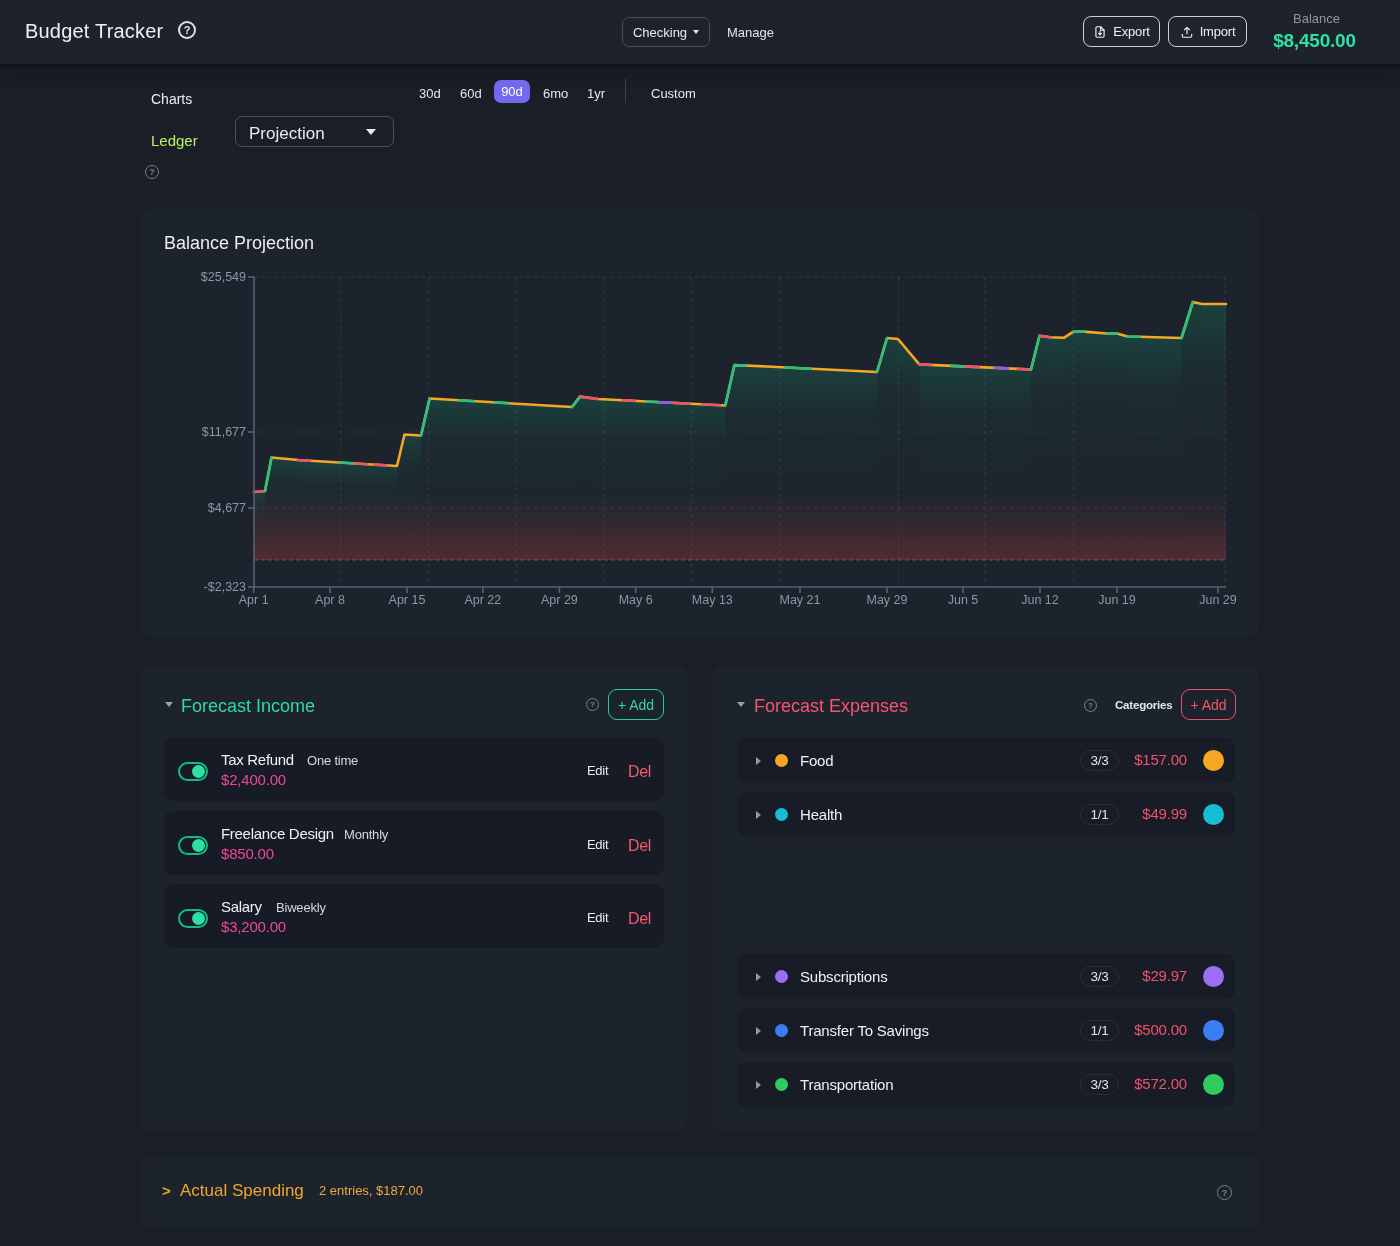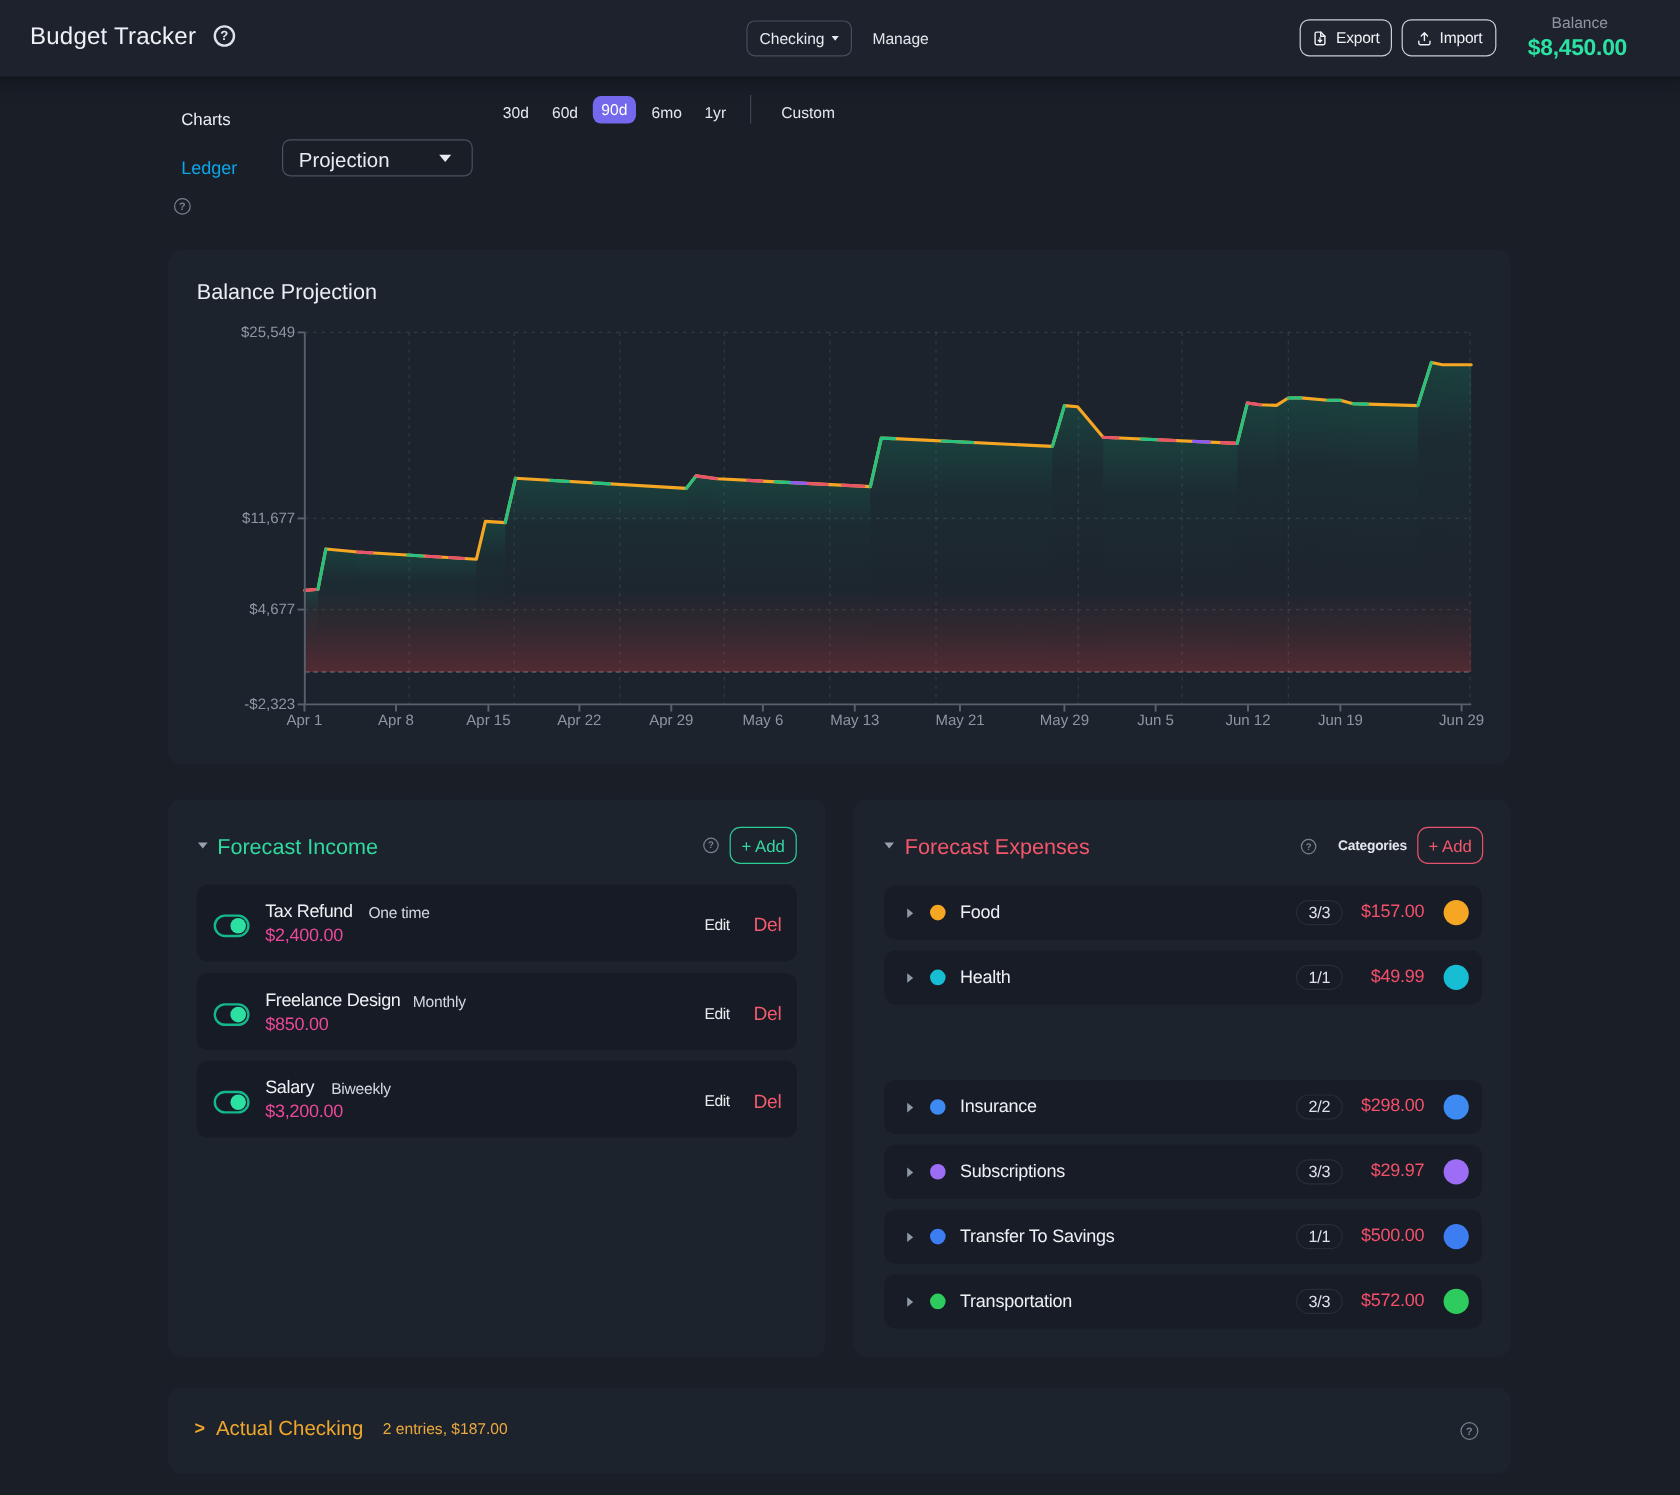--- a/index.html
+++ b/index.html
@@ -14,21 +14,21 @@
 #checkingBtn { left:622px; top:17px; width:88px; height:30px; border:1px solid #454e5c; border-radius:7px; color:#e6eaee; font-size:13px; display:flex; align-items:center; justify-content:center; gap:6px; }
 #manage { left:727px; top:25px; font-size:13px; color:#e2e6ea; }
 .hbtn { height:31px; border:1px solid #c9d0d7; border-radius:8px; color:#eef1f4; font-size:13px; letter-spacing:-0.2px; display:flex; align-items:center; justify-content:center; gap:6px; background:rgba(255,255,255,0.01); }
 #exportBtn { left:1083px; top:16px; width:77px; }
 #importBtn { left:1168px; top:16px; width:79px; }
 #balLabel { left:1264px; top:11px; width:105px; text-align:center; font-size:13px; color:#8d96a1; }
 #balVal { left:1252px; top:30px; width:125px; text-align:center; font-size:19px; font-weight:700; color:#2ce2a2; letter-spacing:-0.2px; }
 
 
 #chartsTab { left:151px; top:91px; font-size:14px; color:#eceff3; }
-#ledgerTab { left:151px; top:132px; font-size:15px; color:#0ea5e9; }
+#ledgerTab { left:151px; top:132px; font-size:15px; color:#bef264; }
 #projSel { left:235px; top:116px; width:159px; height:31px; border:1px solid #49525f; border-radius:7px; color:#e8ebef; font-size:17px; }
 #projSel .lab { position:absolute; left:13px; top:7px; }
 #projSel .car { position:absolute; right:17px; top:12px; width:0; height:0; border-left:5px solid transparent; border-right:5px solid transparent; border-top:6px solid #e8ebef; }
 .range { font-size:13px; color:#e4e8ec; }
 #r30 { left:419px; top:86px; } #r60 { left:460px; top:86px; }
 #r90 { left:494px; top:80px; width:36px; height:23px; background:#7468ec; border-radius:7px; color:#fff; display:flex; align-items:center; justify-content:center; }
 #r6mo { left:543px; top:86px; } #r1yr { left:587px; top:86px; }
 #rdiv { left:625px; top:79px; width:1px; height:24px; background:#3c4450; }
 #rcustom { left:651px; top:86px; }
 #helpSmall { left:145px; top:165px; width:14px; height:14px; font-size:9px; }
@@ -485,28 +485,20 @@
         <div class="abs edot" style="left:466px; top:12px; width:21px; height:21px; background:#f5a623;"></div>
       </div>
     <div class="abs erow" style="top:126px;">
         <div class="abs rowTri" style="left:19px; top:18.5px;"></div>
         <div class="abs edot" style="left:38px; top:16px; width:13px; height:13px; background:#16bdd3;"></div>
         <div class="abs ename" style="left:63px; top:14px;">Health</div>
         <div class="abs ecount">1/1</div>
         <div class="abs eamt" style="right:48px; top:13px;">$49.99</div>
         <div class="abs edot" style="left:466px; top:12px; width:21px; height:21px; background:#16bdd3;"></div>
       </div>
-    <div class="abs erow" style="top:234px;">
-        <div class="abs rowTri" style="left:19px; top:18.5px;"></div>
-        <div class="abs edot" style="left:38px; top:16px; width:13px; height:13px; background:#3d8bf2;"></div>
-        <div class="abs ename" style="left:63px; top:14px;">Insurance</div>
-        <div class="abs ecount">2/2</div>
-        <div class="abs eamt" style="right:48px; top:13px;">$298.00</div>
-        <div class="abs edot" style="left:466px; top:12px; width:21px; height:21px; background:#3d8bf2;"></div>
-      </div>
     <div class="abs erow" style="top:288px;">
         <div class="abs rowTri" style="left:19px; top:18.5px;"></div>
         <div class="abs edot" style="left:38px; top:16px; width:13px; height:13px; background:#9d6ef5;"></div>
         <div class="abs ename" style="left:63px; top:14px;">Subscriptions</div>
         <div class="abs ecount">3/3</div>
         <div class="abs eamt" style="right:48px; top:13px;">$29.97</div>
         <div class="abs edot" style="left:466px; top:12px; width:21px; height:21px; background:#9d6ef5;"></div>
       </div>
     <div class="abs erow" style="top:342px;">
         <div class="abs rowTri" style="left:19px; top:18.5px;"></div>
@@ -521,17 +513,17 @@
         <div class="abs edot" style="left:38px; top:16px; width:13px; height:13px; background:#2ecc5e;"></div>
         <div class="abs ename" style="left:63px; top:14px;">Transportation</div>
         <div class="abs ecount">3/3</div>
         <div class="abs eamt" style="right:48px; top:13px;">$572.00</div>
         <div class="abs edot" style="left:466px; top:12px; width:21px; height:21px; background:#2ecc5e;"></div>
       </div>
   </div>
 
   <div id="actualPanel" class="abs panel">
     <div id="actualChev" class="abs">&gt;</div>
-    <div id="actualTitle" class="abs">Actual Checking</div>
+    <div id="actualTitle" class="abs">Actual Spending</div>
     <div id="actualSub" class="abs">2 entries, $187.00</div>
     <div class="abs qicon" style="left:1077px; top:29px; width:15px; height:15px; font-size:9px;">?</div>
   </div>
 </div>
 
 </body></html>

